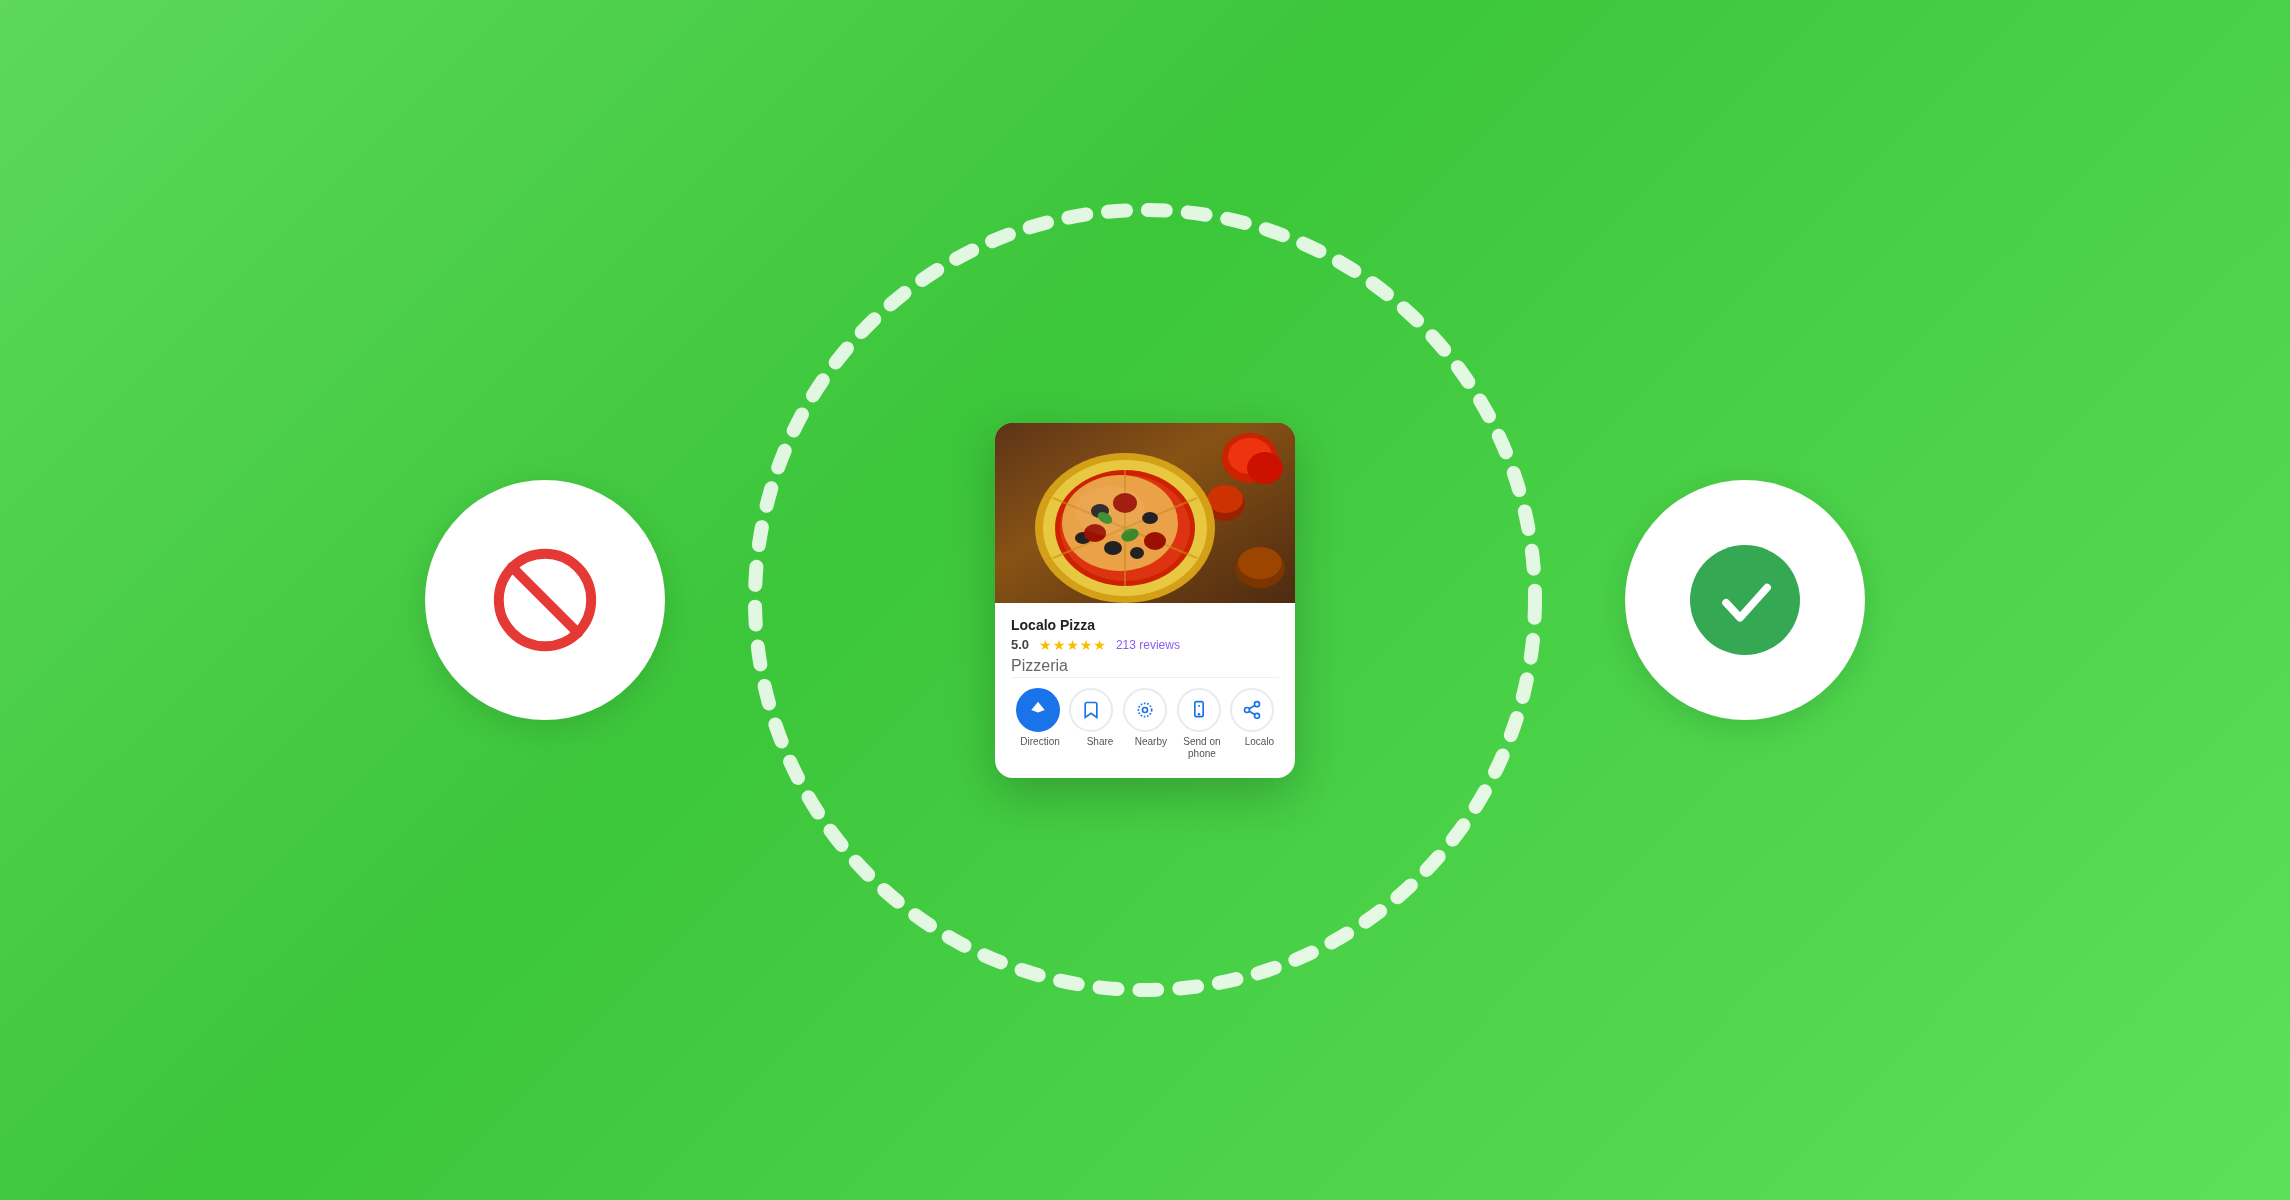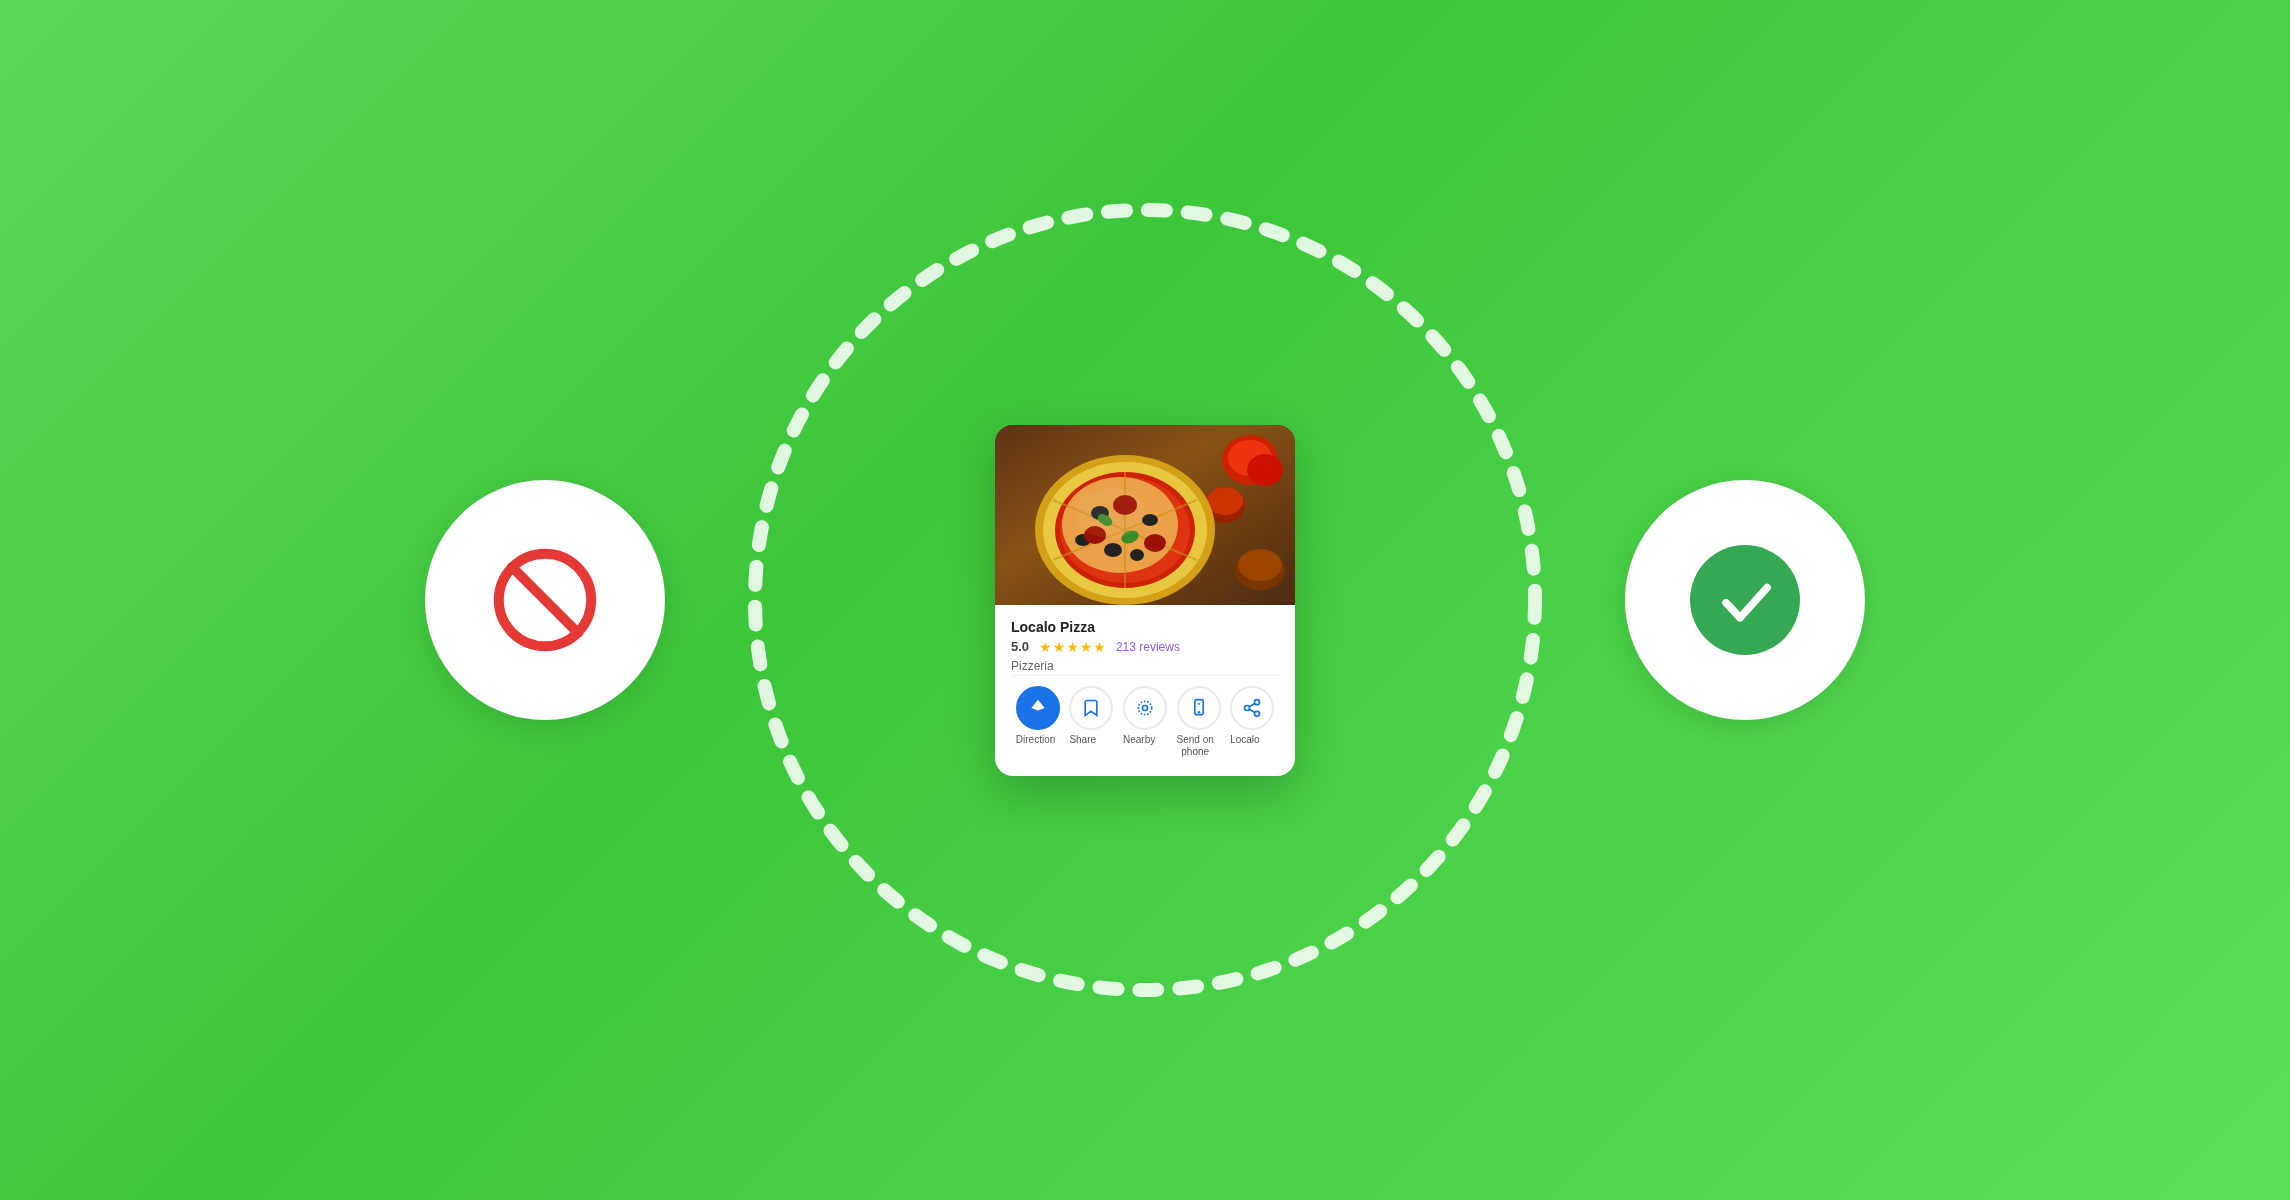--- a/index.html
+++ b/index.html
@@ -137,37 +137,37 @@
       font-size: 14px;
     }
 
     .reviews-count {
       font-size: 12px;
       color: #8b5cf6;
       font-weight: 500;
     }
 
     .category {
-      font-size: 12px;
+      font-size: 16px;
       color: #666;
       margin-bottom: 2px;
     }
 
     .action-buttons {
       display: flex;
       justify-content: space-around;
       padding: 4px 0 8px;
       border-top: 1px solid #f0f0f0;
       padding-top: 10px;
     }
 
     .action-btn {
       display: flex;
       flex-direction: column;
-      align-items: flex-start;
+      align-items: flex-end;
       gap: 4px;
       cursor: pointer;
     }
 
     .action-btn-icon {
       width: 44px;
       height: 44px;
       border-radius: 50%;
       border: 2px solid #e8eaed;
       background: white;

